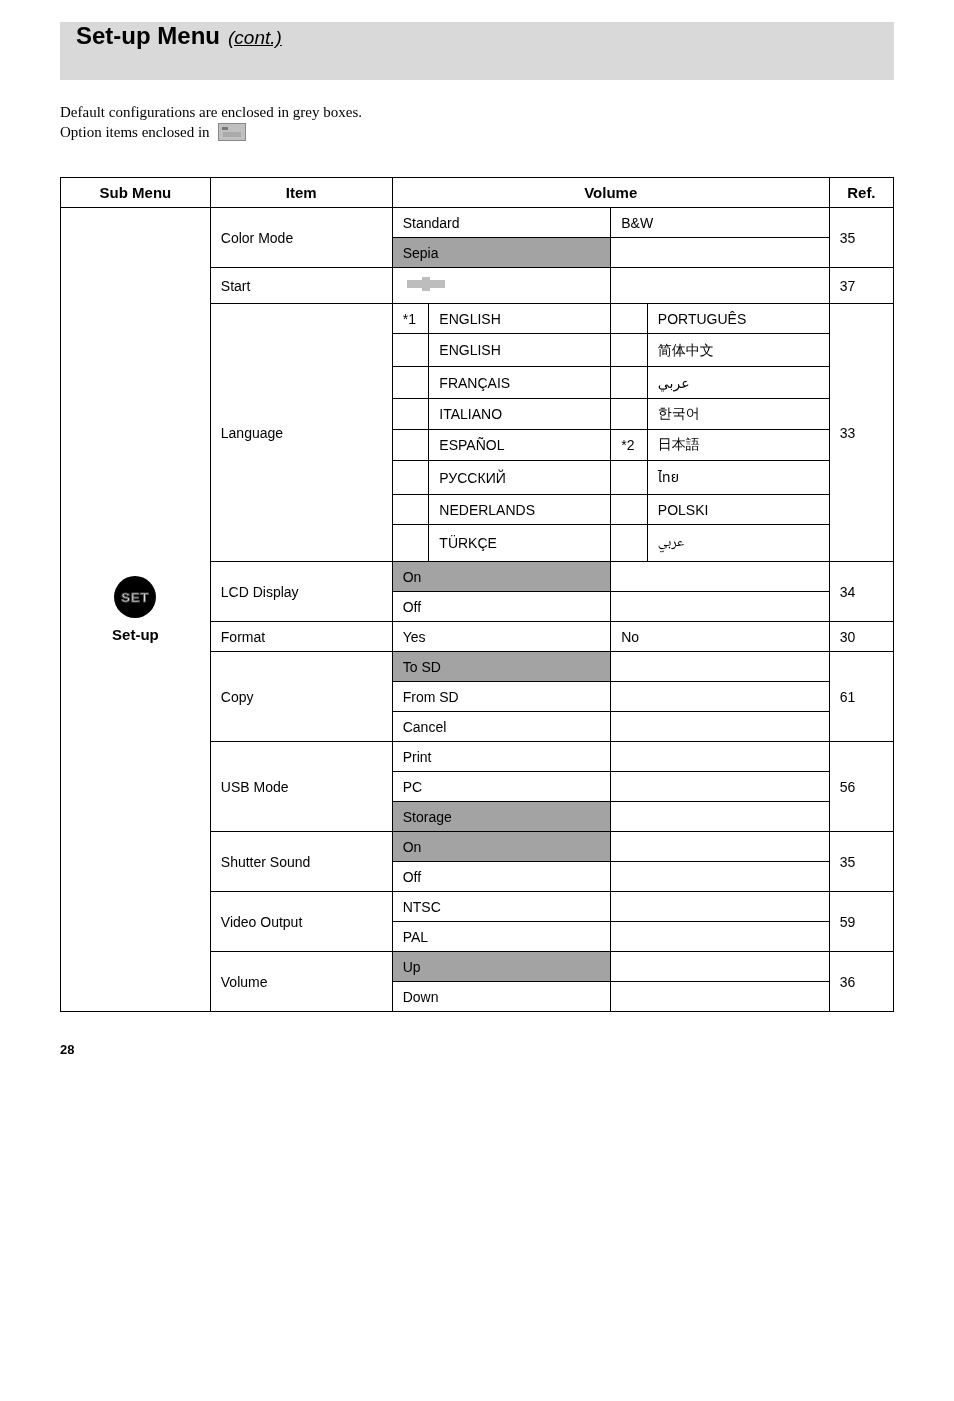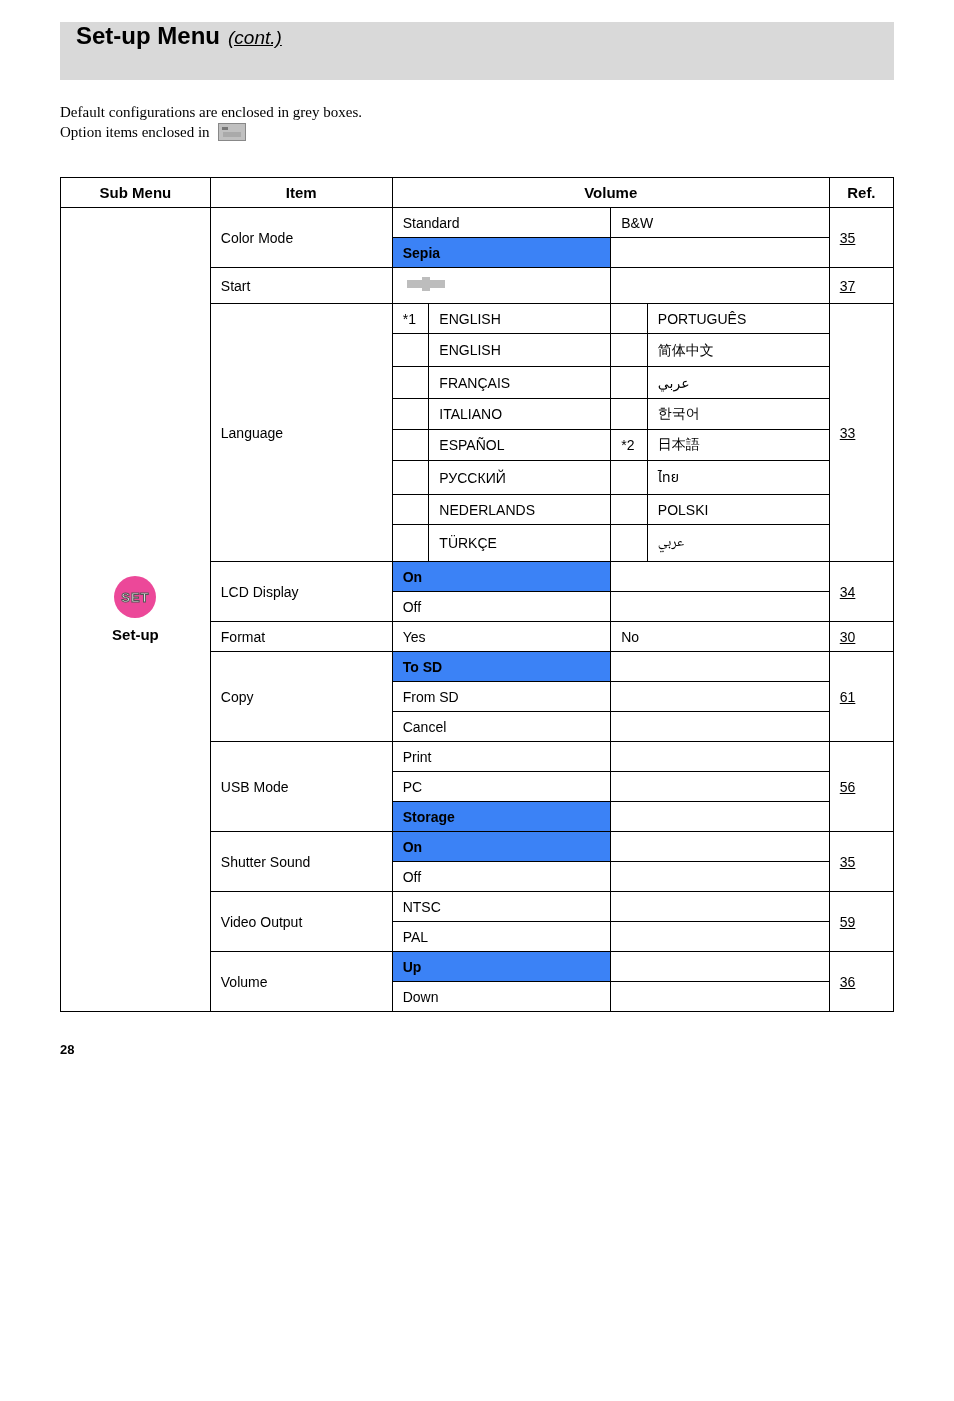--- a/index.html
+++ b/index.html
@@ -77,21 +77,21 @@
     text-align: center;
     font-size: 15px;
   }
   col.c-submenu { width: 140px; }
   col.c-item    { width: 170px; }
   col.c-mark    { width: 24px; }
   col.c-opt     { width: 170px; }
   col.c-mark2   { width: 24px; }
   col.c-opt2    { width: 170px; }
   col.c-ref     { width: 60px; }
-  .shade { background: #3b82f6; font-weight: bold; }
+  .shade { background: #a3a3a3; }
   .center { text-align: center; }
   .markcell { text-align: center; }
   .hbar {
     display: inline-block;
     width: 46px;
     height: 20px;
     background: #fff;
     position: relative;
   }
   .hbar::before {
@@ -100,41 +100,41 @@
     width: 8px; background: #bdbdbd; transform: translateX(-50%);
   }
   .hbar::after {
     content: ""; position: absolute; left: 4px; right: 4px;
     top: 50%; height: 8px; background: #bdbdbd; transform: translateY(-50%);
   }
   .set-emblem {
     display: inline-flex;
     width: 42px; height: 42px;
     border-radius: 50%;
-    background: #ec4899;
+    background: #000000;
     align-items: center; justify-content: center;
     color: #fff; font-weight: bold; letter-spacing: 1px;
     font-size: 13px;
   }
   .set-emblem span {
     color: #efefef;
     -webkit-text-stroke: 1px #555;
   }
   .submenu-cell {
     text-align: center;
     font-size: 15px;
     font-weight: bold;
     vertical-align: middle;
   }
   .submenu-inner { display: flex; flex-direction: column; align-items: center; gap: 8px; }
   .script-font { font-family: "Microsoft YaHei", "Noto Sans", sans-serif; }
   .thai { font-family: "Noto Sans Thai", "Leelawadee UI", sans-serif; text-align: center;}
   .arabic { font-family: "Noto Naskh Arabic", Arial, sans-serif; text-align: center; }
   td.opt { padding-left: 8px; }
-  td.ref { text-align: center; text-decoration: underline; }
+  td.ref { text-align: center; }
   .page-num {
     margin-top: 30px;
     font-size: 13px;
     font-weight: bold;
   }
 </style>
 </head>
 <body>
 
 <div class="page">

